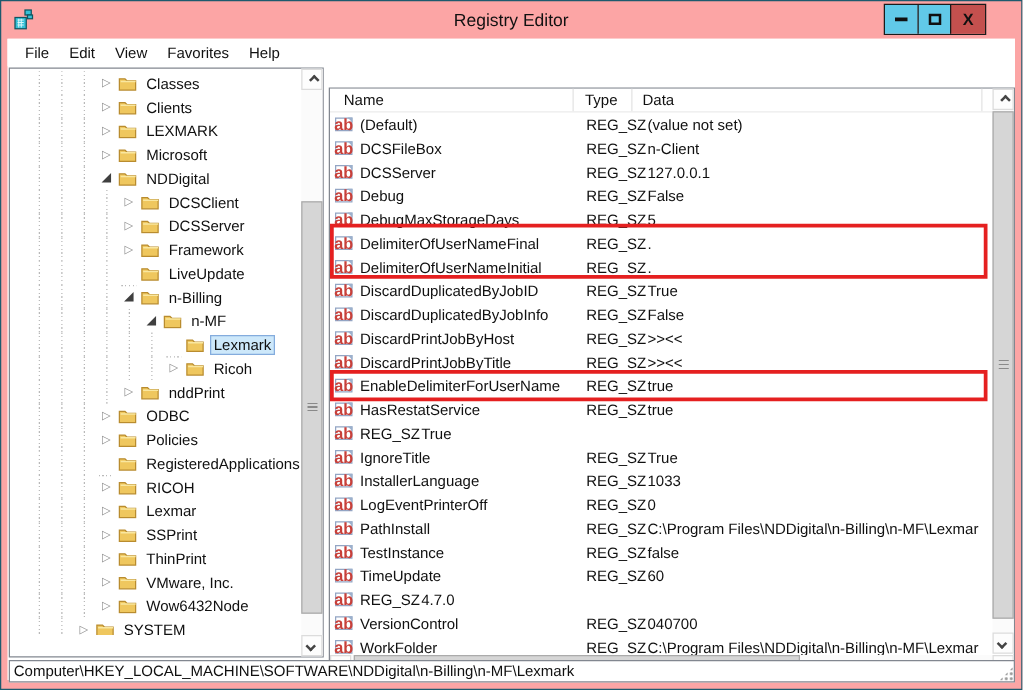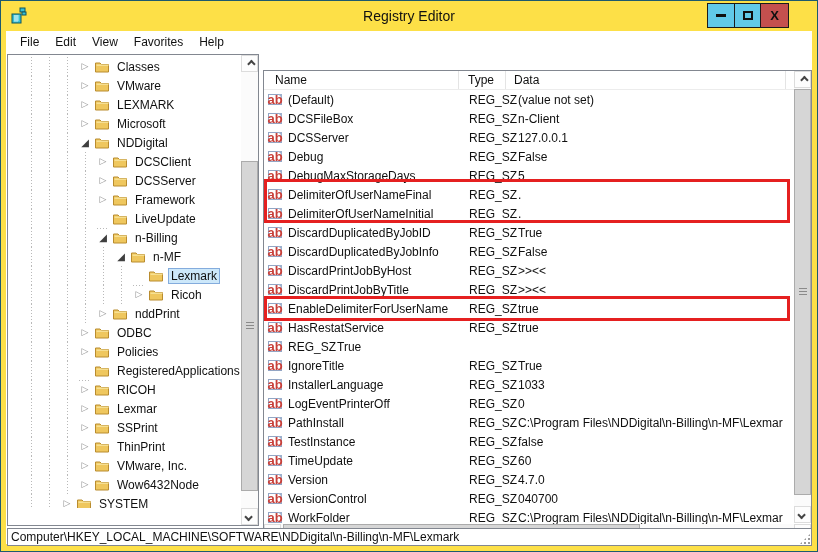--- a/index.html
+++ b/index.html
@@ -1,21 +1,21 @@
 <!DOCTYPE html>
 <html><head>
 <meta charset="utf-8">
 <style>
   * { box-sizing: border-box; margin: 0; padding: 0; }
   html,body { background:#d8d8d8; }
   body { font-family:"Liberation Sans", sans-serif; }
 
   .window{
     position:relative; width:818px; height:552px;
-    background:#fde047;
+    background:#fca5a5;
     border:1px solid #1d5a6e;
     overflow:hidden;
     text-decoration:underline;
   }
 
   
   .titlebar{ position:absolute; left:0; top:0; width:100%; height:30px; }
   .app-icon{ position:absolute; left:9px; top:6px; width:18px; height:18px; }
   .title{ position:absolute; left:0; top:0; width:100%; height:30px;
           display:flex; align-items:center; justify-content:center;
@@ -176,21 +176,21 @@
           </div>
           <div class="trow">
             <span class="guide"></span>
             <span class="guide"></span>
             <span class="guide"></span>
             <span class="exp collapsed">▷</span>
             <svg class="folder" width="16" height="13" viewBox="0 0 16 13">
     <path d="M1.5 3 h4.5 l1.5 1.6 h7 v7.4 h-13 z" fill="#efc75e" stroke="#b98c2f" stroke-width="1"></path>
     <path d="M2.5 5.2 h12" stroke="#f9e7a0" stroke-width="1.2" fill="none"></path>
   </svg>
-            <span class="tlabel">VMware</span>
+            <span class="tlabel">Clients</span>
           </div>
           <div class="trow">
             <span class="guide"></span>
             <span class="guide"></span>
             <span class="guide"></span>
             <span class="exp collapsed">▷</span>
             <svg class="folder" width="16" height="13" viewBox="0 0 16 13">
     <path d="M1.5 3 h4.5 l1.5 1.6 h7 v7.4 h-13 z" fill="#efc75e" stroke="#b98c2f" stroke-width="1"></path>
     <path d="M2.5 5.2 h12" stroke="#f9e7a0" stroke-width="1.2" fill="none"></path>
   </svg>
@@ -620,21 +620,20 @@
               <span class="ab-txt">ab</span>
             </span>
             <span class="c-name">TimeUpdate</span>
             <span class="c-type">REG_SZ</span>
             <span class="c-data">60</span>
           </div>
           <div class="lrow">
             <span class="ab-icon">
               <span class="ab-txt">ab</span>
             </span>
-            <span class="c-name">Version</span>
             <span class="c-type">REG_SZ</span>
             <span class="c-data">4.7.0</span>
           </div>
           <div class="lrow">
             <span class="ab-icon">
               <span class="ab-txt">ab</span>
             </span>
             <span class="c-name">VersionControl</span>
             <span class="c-type">REG_SZ</span>
             <span class="c-data">040700</span>

